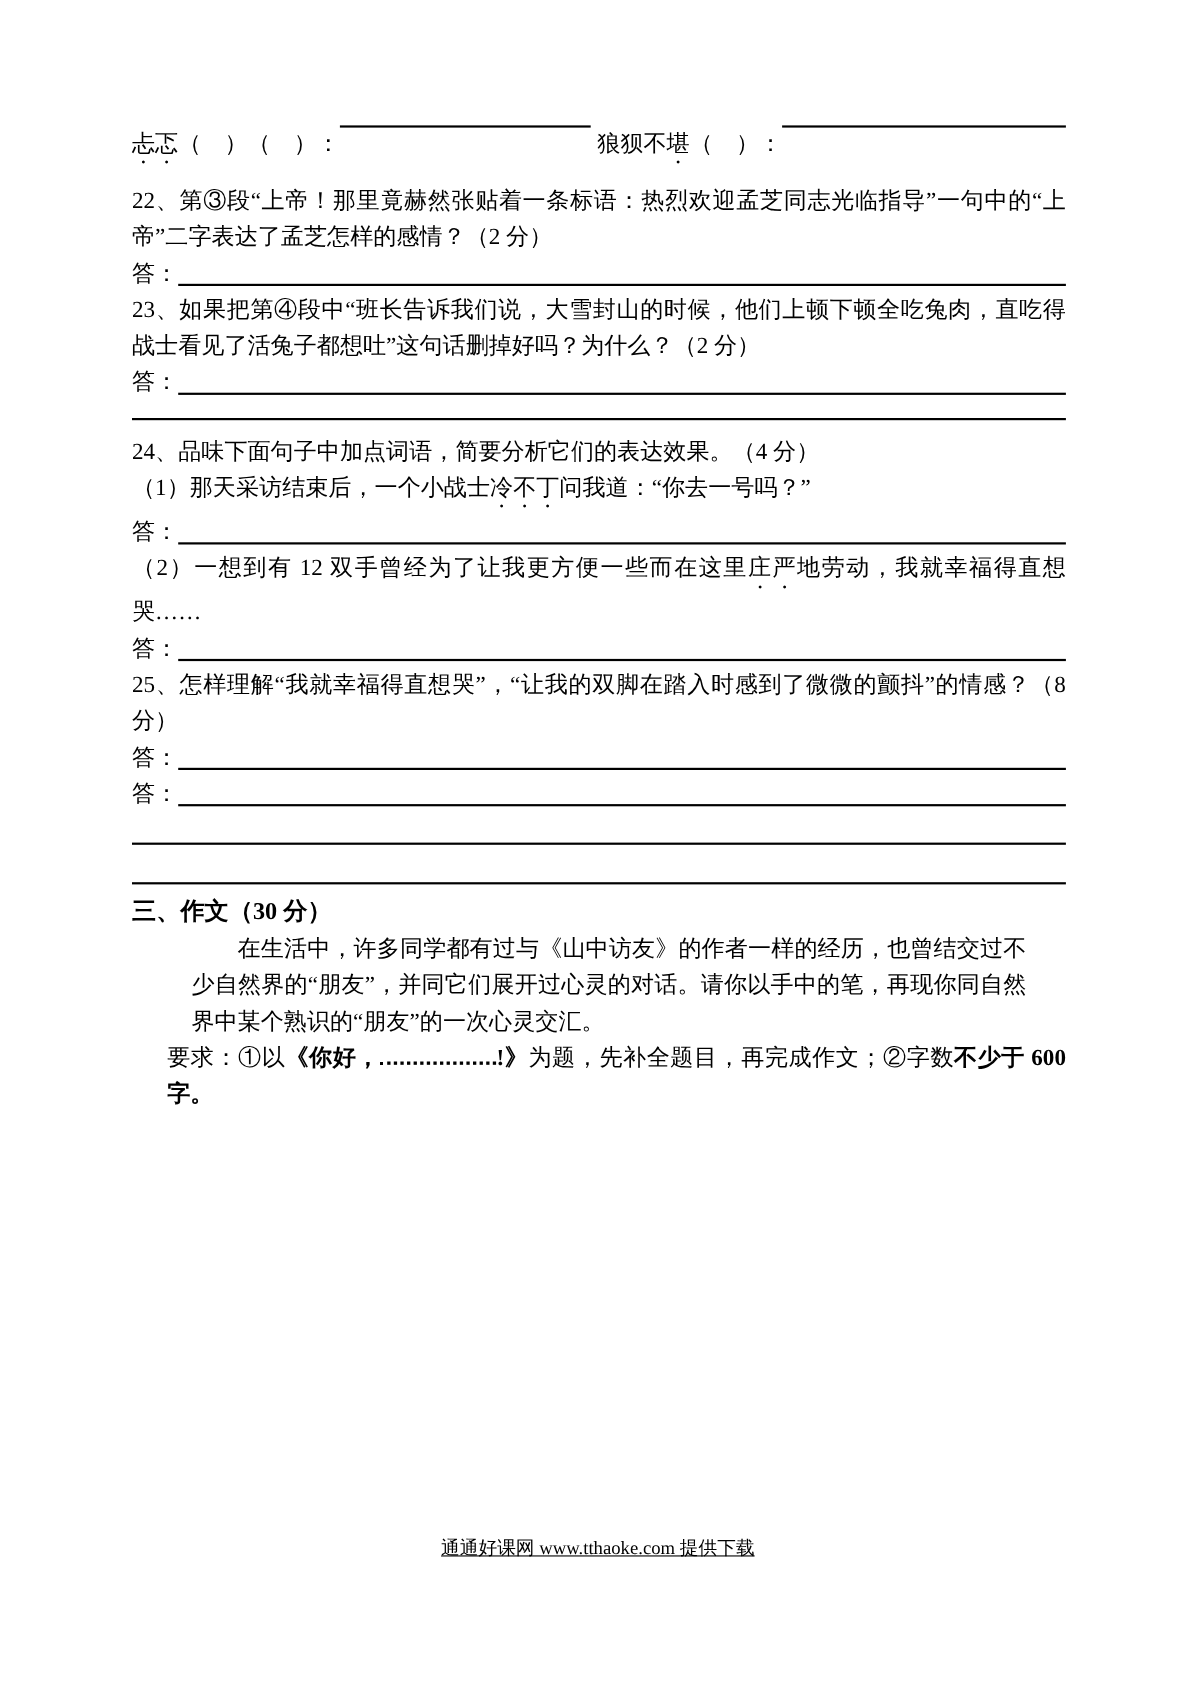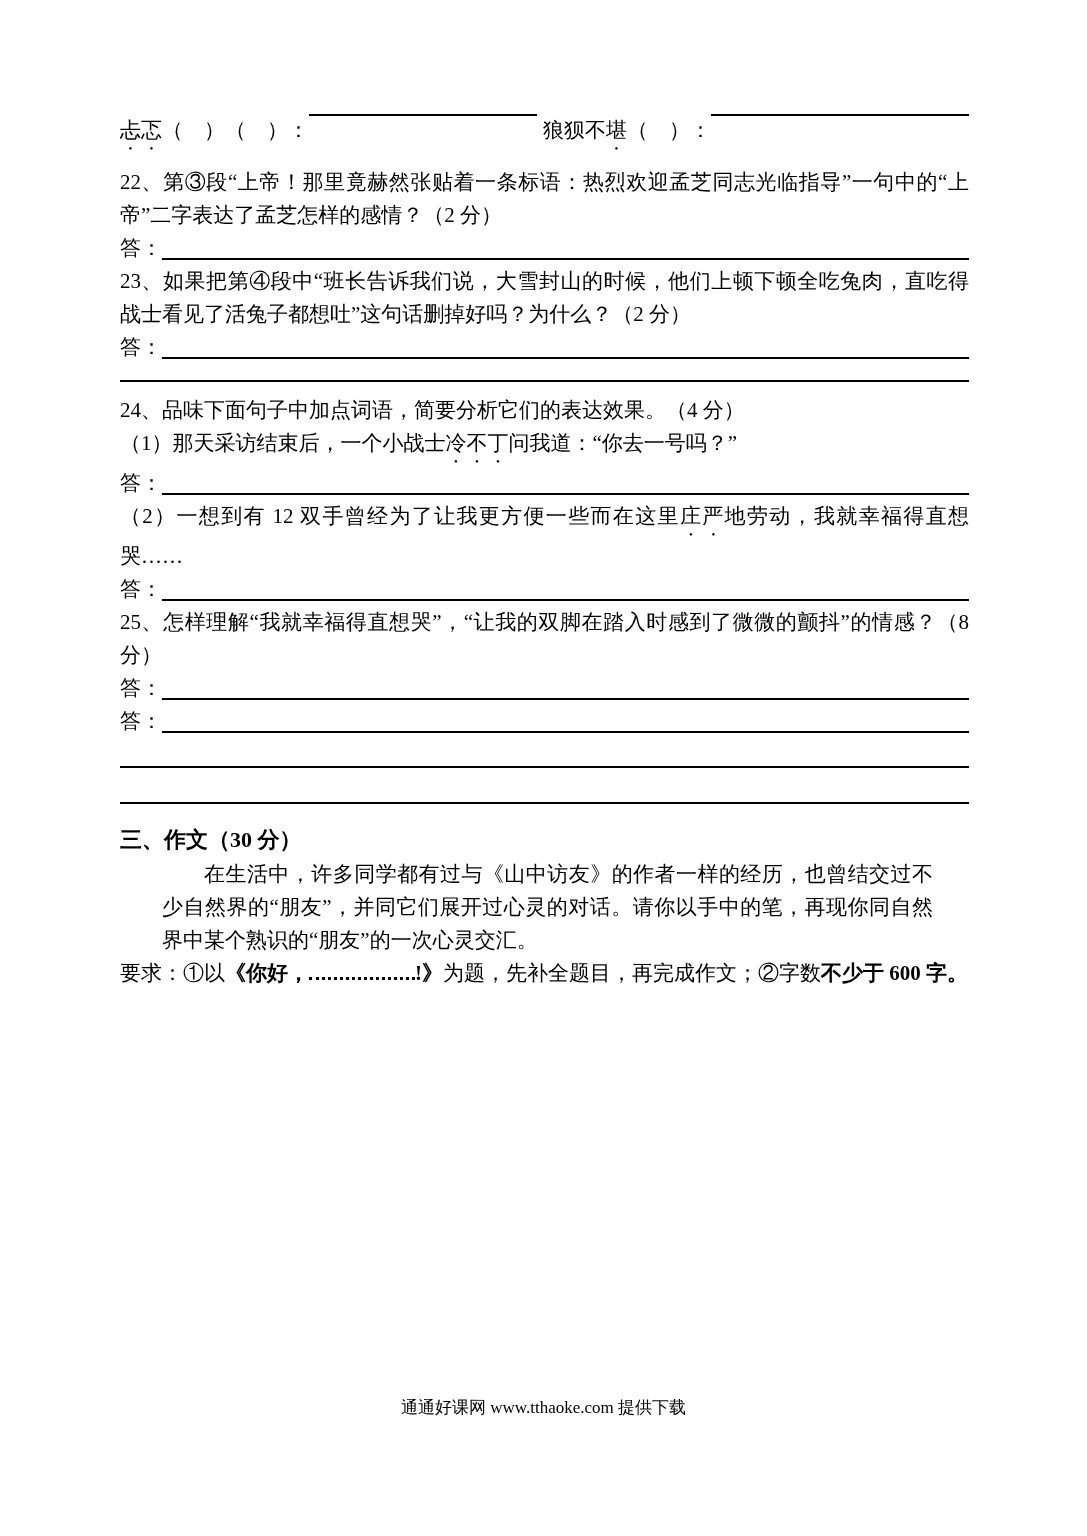--- a/index.html
+++ b/index.html
@@ -32,39 +32,40 @@
 
   .answer-line { display:flex; align-items:flex-end; }
   .answer-line .ans-label { white-space:nowrap; }
 
   .qblock { margin:0; }
   .hr { border-top:2px solid #000; }
   .hr-q23 { margin-top:16px; margin-bottom:12px; }
   .hr-end1 { margin-top:28px; }
   .hr-end2 { margin-top:34px; }
 
-  .essay-heading { font-weight:bold; font-size:22px; line-height:36px; margin-top:18px; }
-  .essay-body { margin:0 36px 0 42px; text-indent:2em; text-align:justify; }
-  .req-line { text-align:justify; }
+  .essay-heading { font-weight:bold; font-size:22px; line-height:36px; margin-top:6px; }
+  .essay-body { margin:0 36px 0 54px; text-indent:2em; text-align:justify; }
+  .req-line { text-align:justify;margin-left:32px; }
   .bold { font-weight:bold; }
   .blank-dotted {
     display:inline-block;
     width:106px;
     height:4px;
     border-bottom:3px dotted #000;
     vertical-align:baseline;
   }
 
   .footer {
     position:absolute;
     left:0; right:0;
     top:1396px;
     text-align:center;
     font-size:17px;
     line-height:24px;
+    text-decoration:underline;
   }
 </style>
 </head>
 <body>
 
 <div class="page">
 
 
   <div class="qblock">
     <div class="fillline">

